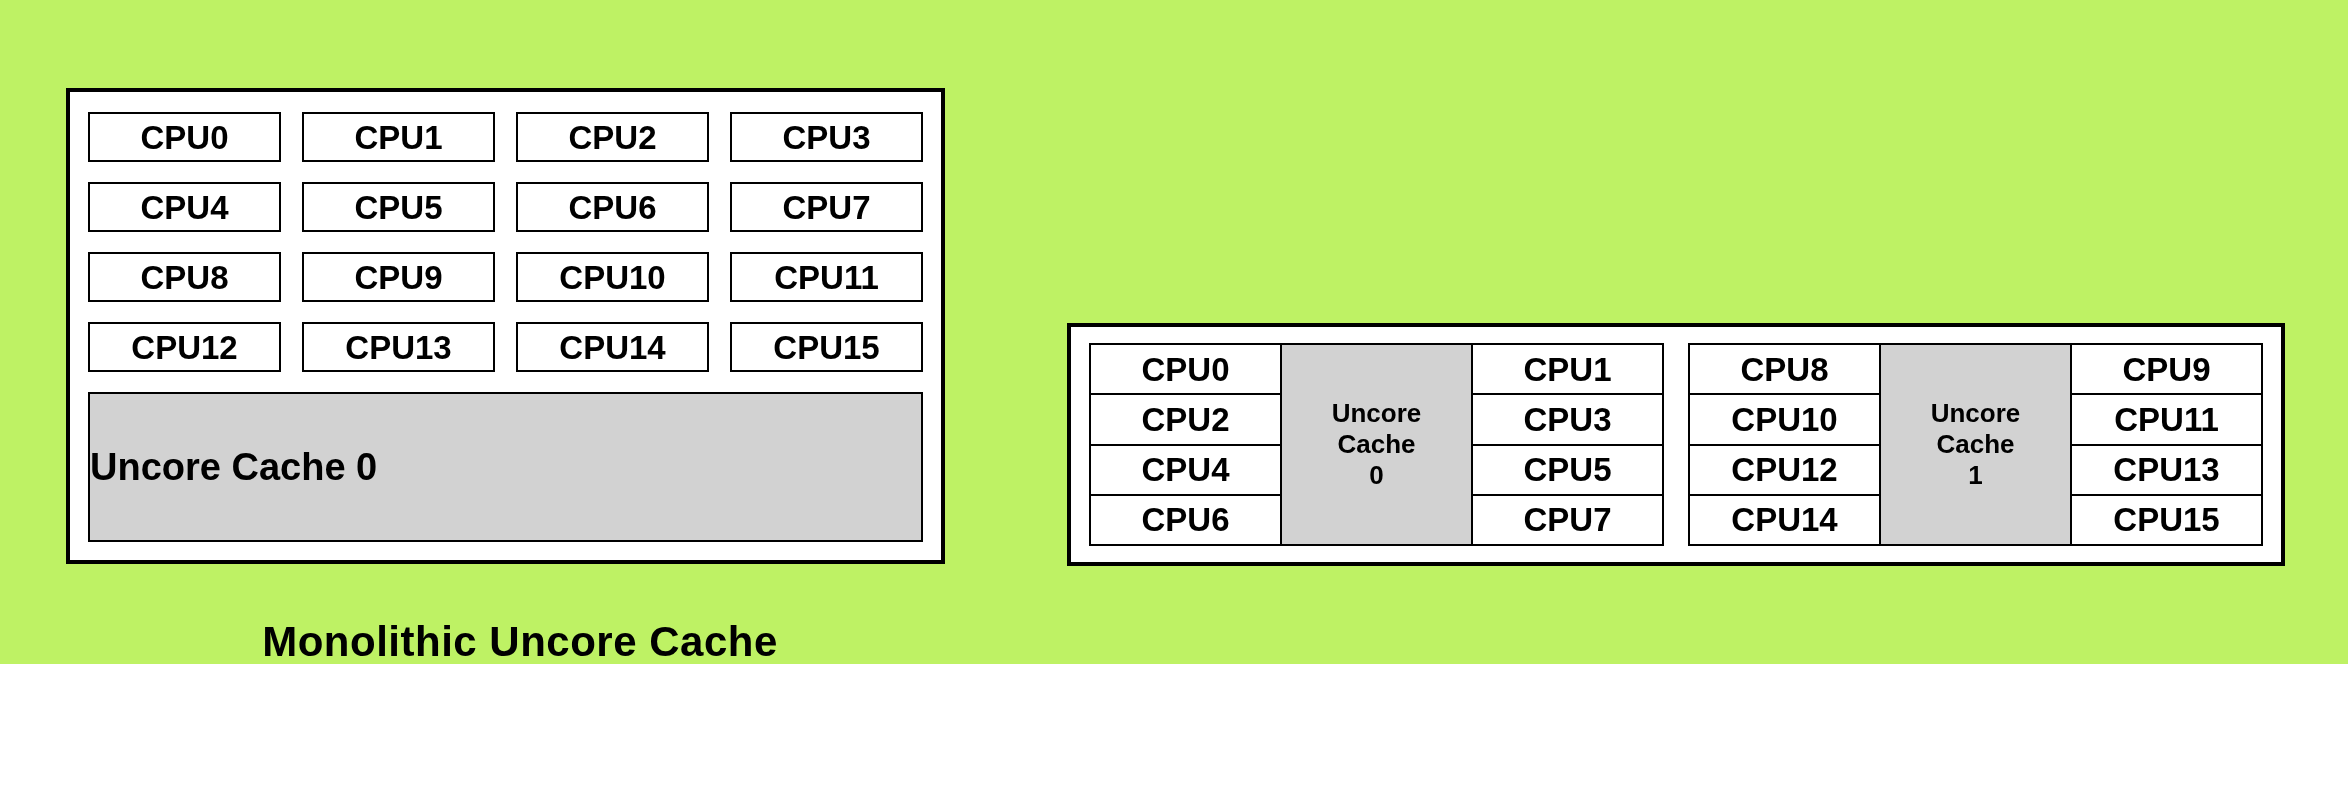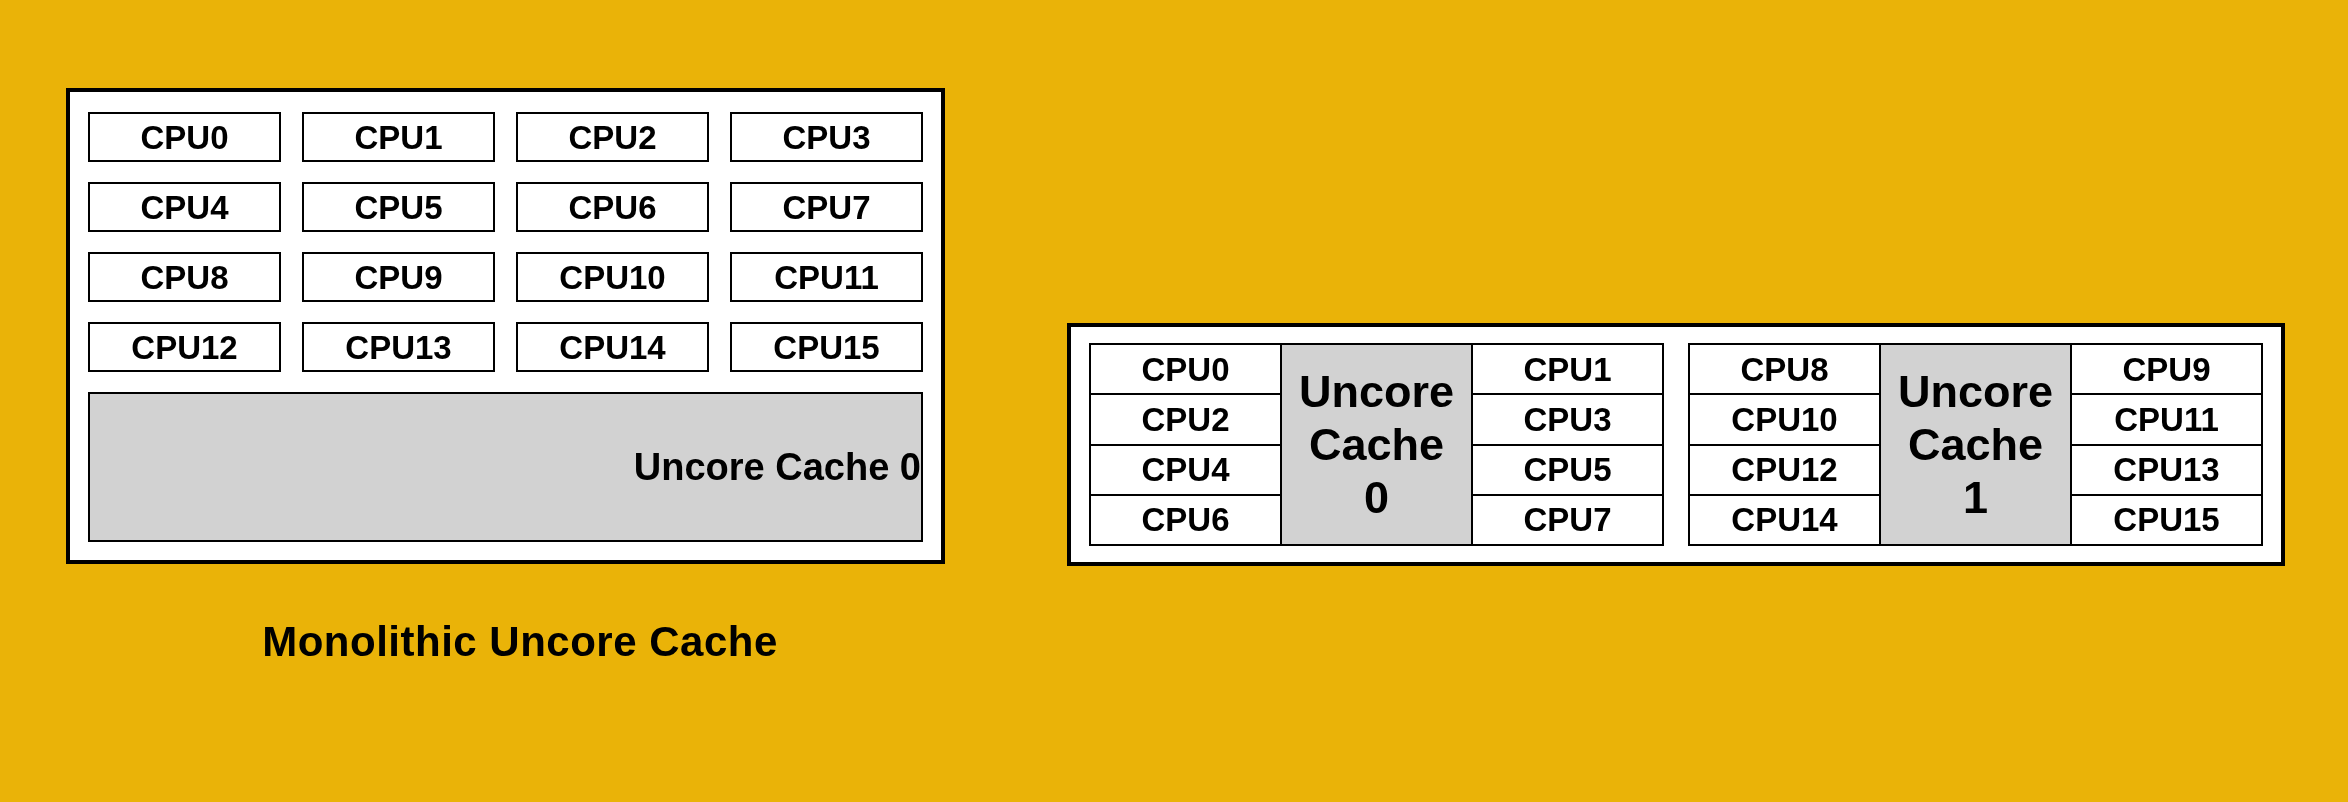--- a/index.html
+++ b/index.html
@@ -1,21 +1,21 @@
 <!DOCTYPE html>
 <html><head>
 <meta charset="utf-8">
 <style>
   * { margin: 0; padding: 0; box-sizing: border-box; }
   html, body { background: #ffffff; }
   .canvas {
     position: relative;
     width: 2348px;
-    height: 802px;
-    background: #eab308;
+    height: 664px;
+    background: #bef264;
     font-family: "Liberation Sans", sans-serif;
     color: #000000;
     overflow: hidden;
     padding-left: 32px;
   }
 
   
   .mono-box {
     position: absolute;
     left: 66px; top: 88px;
@@ -43,21 +43,21 @@
     font-size: 33px;
     line-height: 1;
   }
   .mono-uncore {
     margin-top: 20px;
     height: 150px;
     background: #d2d2d2;
     border: 2px solid #000;
     display: flex;
     align-items: center;
-    justify-content: flex-end;
+    justify-content: flex-start;
     font-weight: bold;
     font-size: 38px;
   }
 
   
   .split-box {
     position: absolute;
     left: 1067px; top: 323px;
     width: 1218px; height: 243px;
     border: 4px solid #000;
@@ -94,21 +94,21 @@
     width: 193px;
     margin-left: -2px;
     margin-right: -2px;
     background: #d2d2d2;
     border: 2px solid #000;
     display: flex;
     flex-direction: column;
     align-items: center;
     justify-content: center;
     font-weight: bold;
-    font-size: 45px;
+    font-size: 26px;
     line-height: 1.18;
     text-align: center;
     z-index: 2;
   }
 
   
   .caption {
     position: absolute;
     top: 621px;
     text-align: center;

